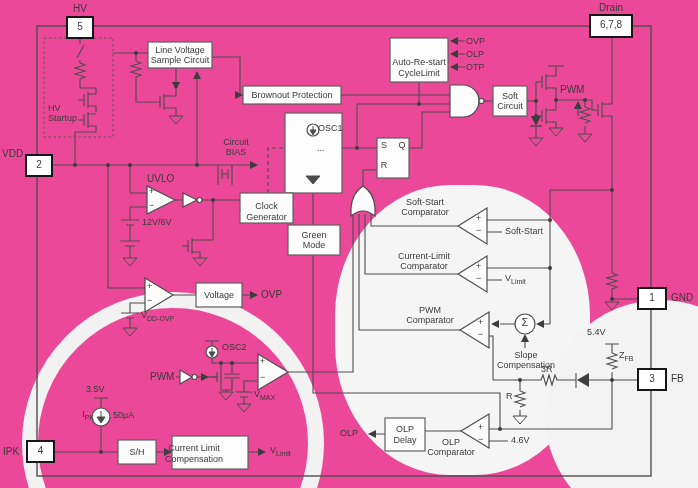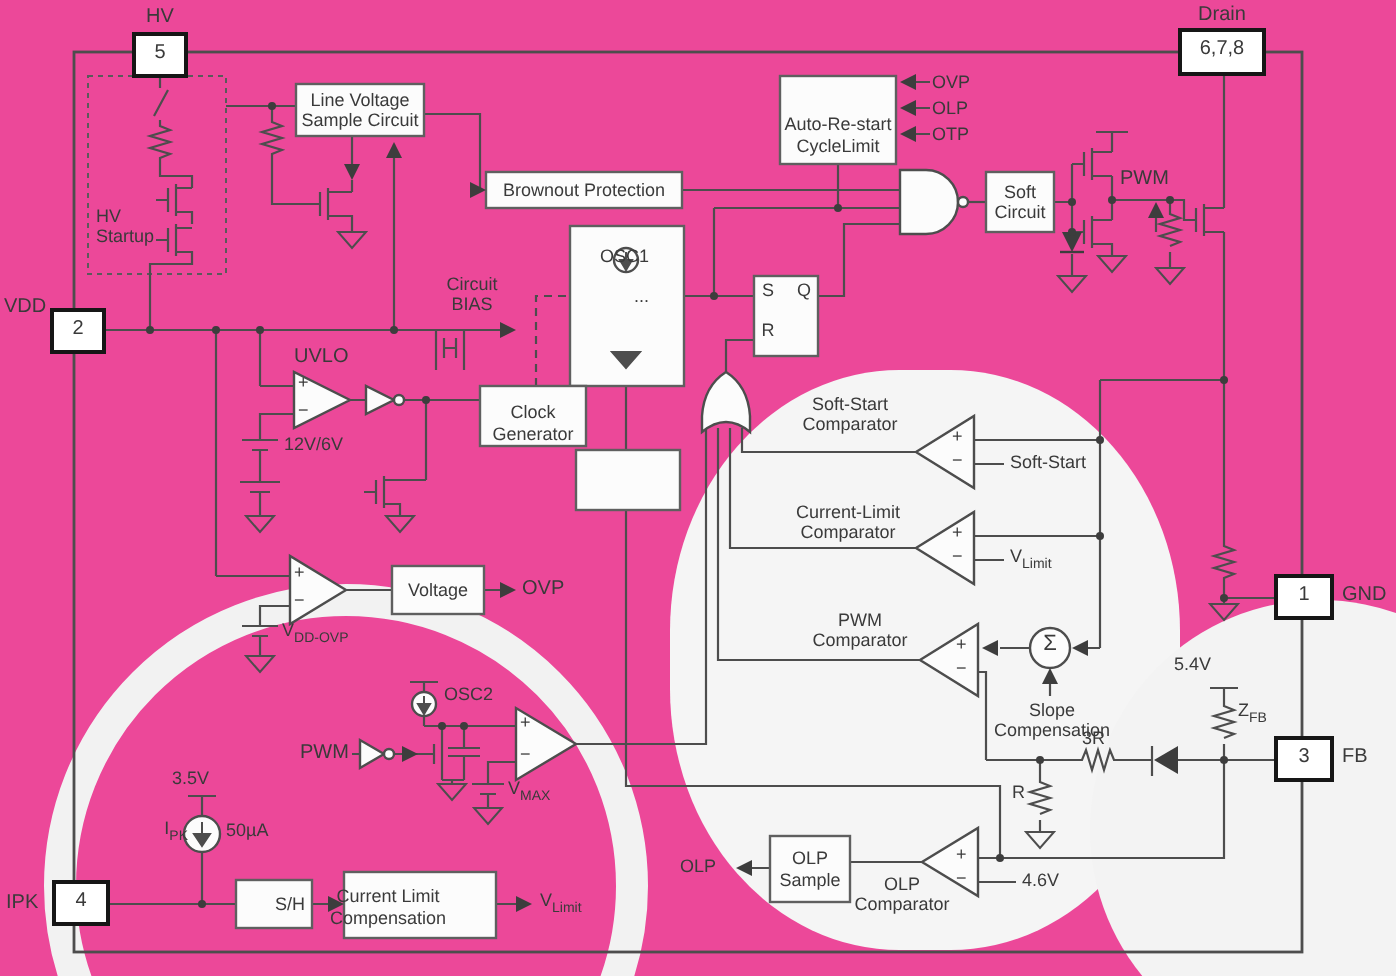--- a/index.html
+++ b/index.html
@@ -258,30 +258,34 @@
   <div class="lbl s9 col" style="left:493px;top:86px;width:34px;height:30px">
     <div>Soft</div>
       <div>Circuit</div>
   </div>
   <div class="lbl" style="left:560px;top:84px">PWM</div>
 
   <div class="lbl s9 c" style="left:210px;top:137px;width:52px">
     <div>Circuit</div>
       <div>BIAS</div>
   </div>
-  <div class="lbl s9" style="left:300px;top:123px">OSC1</div>
+  <div class="lbl s9" style="left:318px;top:123px">OSC1</div>
   <div class="lbl s9" style="left:317px;top:143px">...</div>
 
   <div class="lbl s9 c" style="left:379px;top:140px;width:10px">S</div>
   <div class="lbl s9 c" style="left:397px;top:140px;width:10px">Q</div>
   <div class="lbl s9 c" style="left:379px;top:160px;width:10px">R</div>
 
   <div class="lbl s9 col" style="left:240px;top:193px;width:53px;height:37px">
     <div>Clock</div>
       <div>Generator</div>
+  </div>
+  <div class="lbl s9 col" style="left:288px;top:225px;width:52px;height:30px">
+    <div>Green</div>
+      <div>Mode</div>
   </div>
 
   <div class="lbl" style="left:147px;top:173px">UVLO</div>
   <div class="lbl s9" style="left:142px;top:217px">12V/6V</div>
   <div class="lbl s9 col" style="left:196px;top:283px;width:46px;height:24px">
     <div>Voltage</div>
   </div>
   <div class="lbl" style="left:261px;top:289px">OVP</div>
   <div class="lbl s9" style="left:141px;top:310px">
     <span>V</span><sub>DD-OVP</sub>
@@ -319,34 +323,34 @@
   <div class="lbl" style="left:150px;top:371px">PWM</div>
   <div class="lbl s9" style="left:254px;top:389px">
     <span>V</span><sub>MAX</sub>
   </div>
 
   <div class="lbl s9" style="left:86px;top:384px">3.5V</div>
   <div class="lbl s9 r" style="left:68px;top:409px;width:26px">
     <span>I</span><sub>PK</sub>
   </div>
   <div class="lbl s9" style="left:113px;top:410px">50µA</div>
-  <div class="lbl s9 col" style="left:118px;top:440px;width:54px;height:24px">
+  <div class="lbl s9 col" style="left:118px;top:440px;width:38px;height:24px">
     <div>S/H</div>
   </div>
   <div class="lbl s9 col" style="left:156px;top:436px;width:76px;height:35px">
     <div>Current Limit</div>
       <div>Compensation</div>
   </div>
   <div class="lbl s9" style="left:270px;top:445px">
     <span>V</span><sub>Limit</sub>
   </div>
 
   <div class="lbl s9 col" style="left:385px;top:418px;width:40px;height:33px">
     <div>OLP</div>
-      <div>Sample</div>
+      <div>Delay</div>
   </div>
   <div class="lbl s9" style="left:340px;top:428px">OLP</div>
   <div class="lbl s9 c" style="left:424px;top:437px;width:54px">
     <div>OLP</div>
       <div>Comparator</div>
   </div>
   <div class="lbl s9" style="left:511px;top:435px">4.6V</div>
 
   <div class="lbl pm" style="left:476px;top:213px">+</div>
   <div class="lbl pm" style="left:476px;top:225px">−</div>

